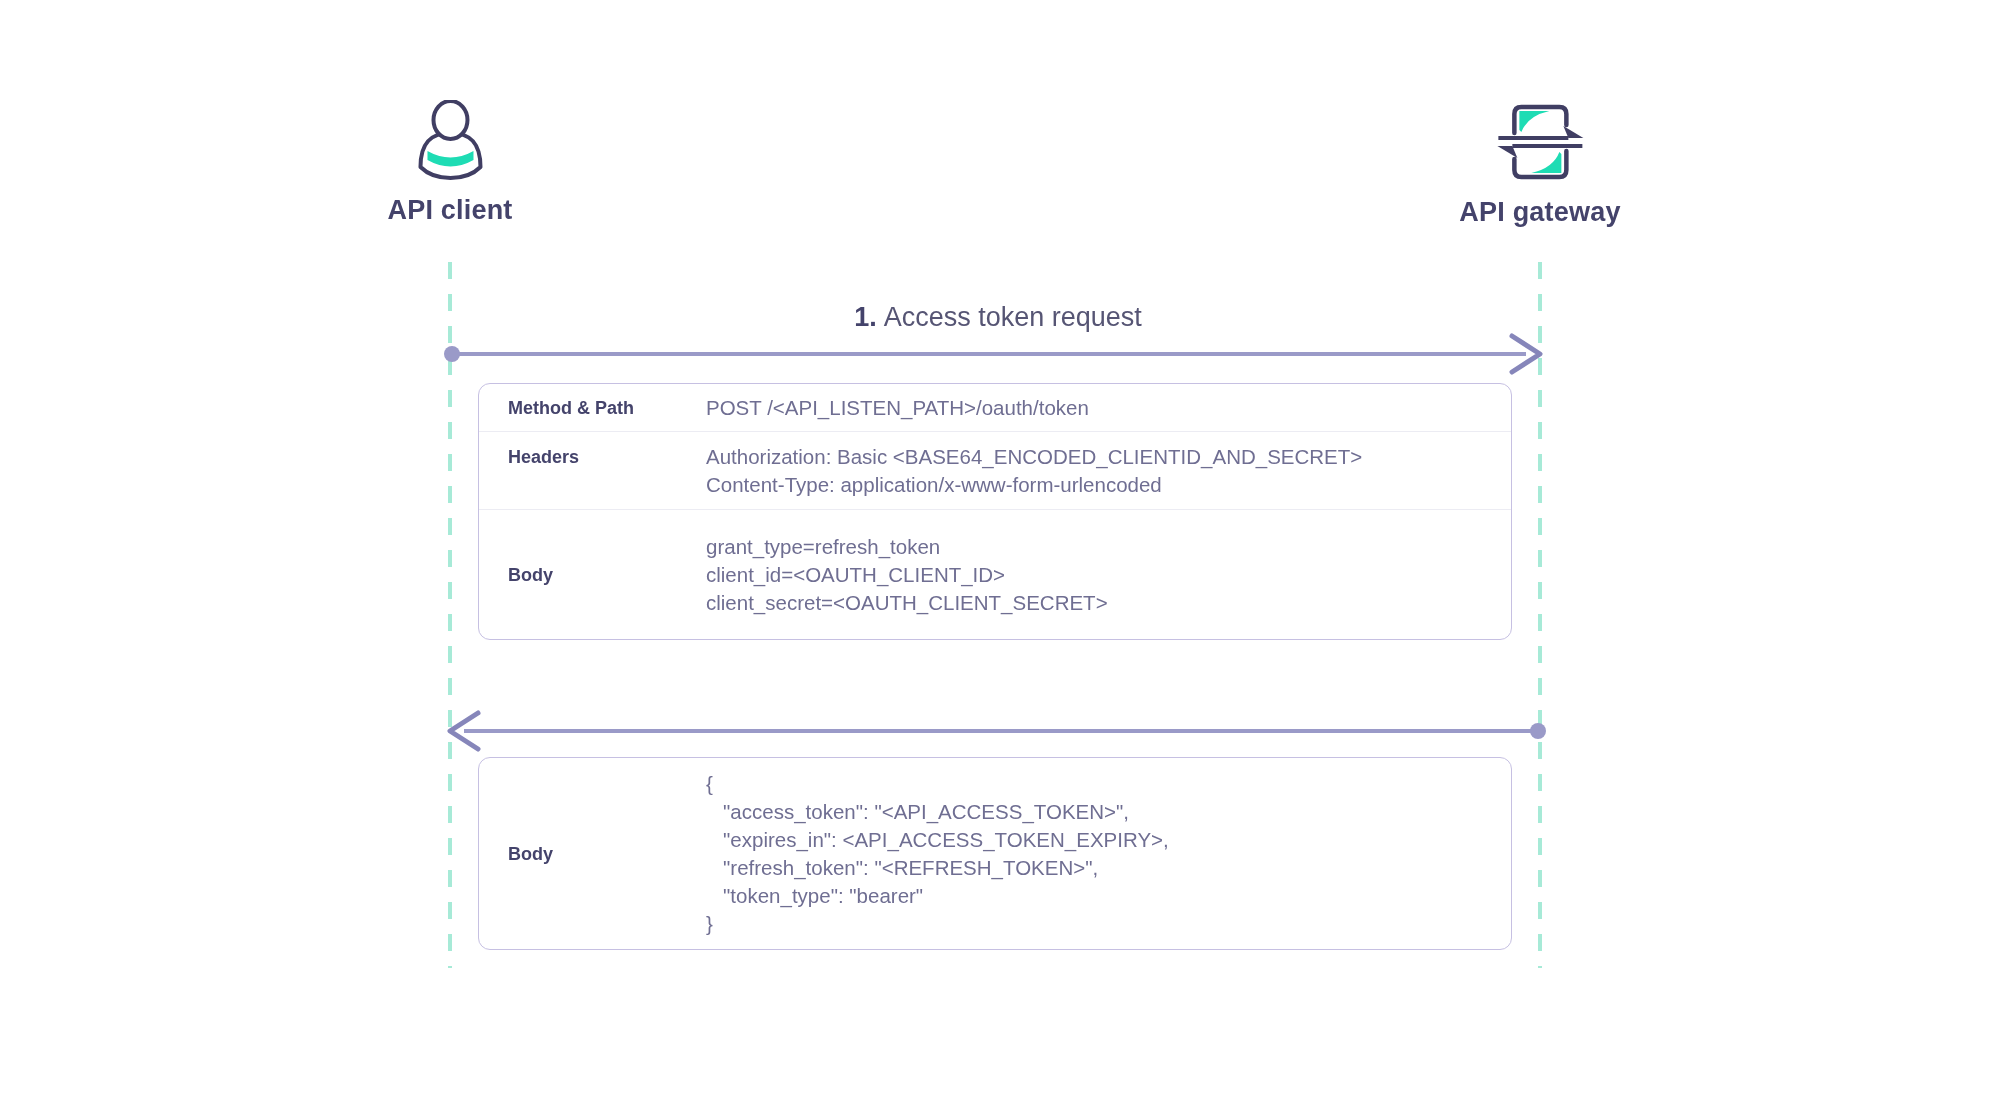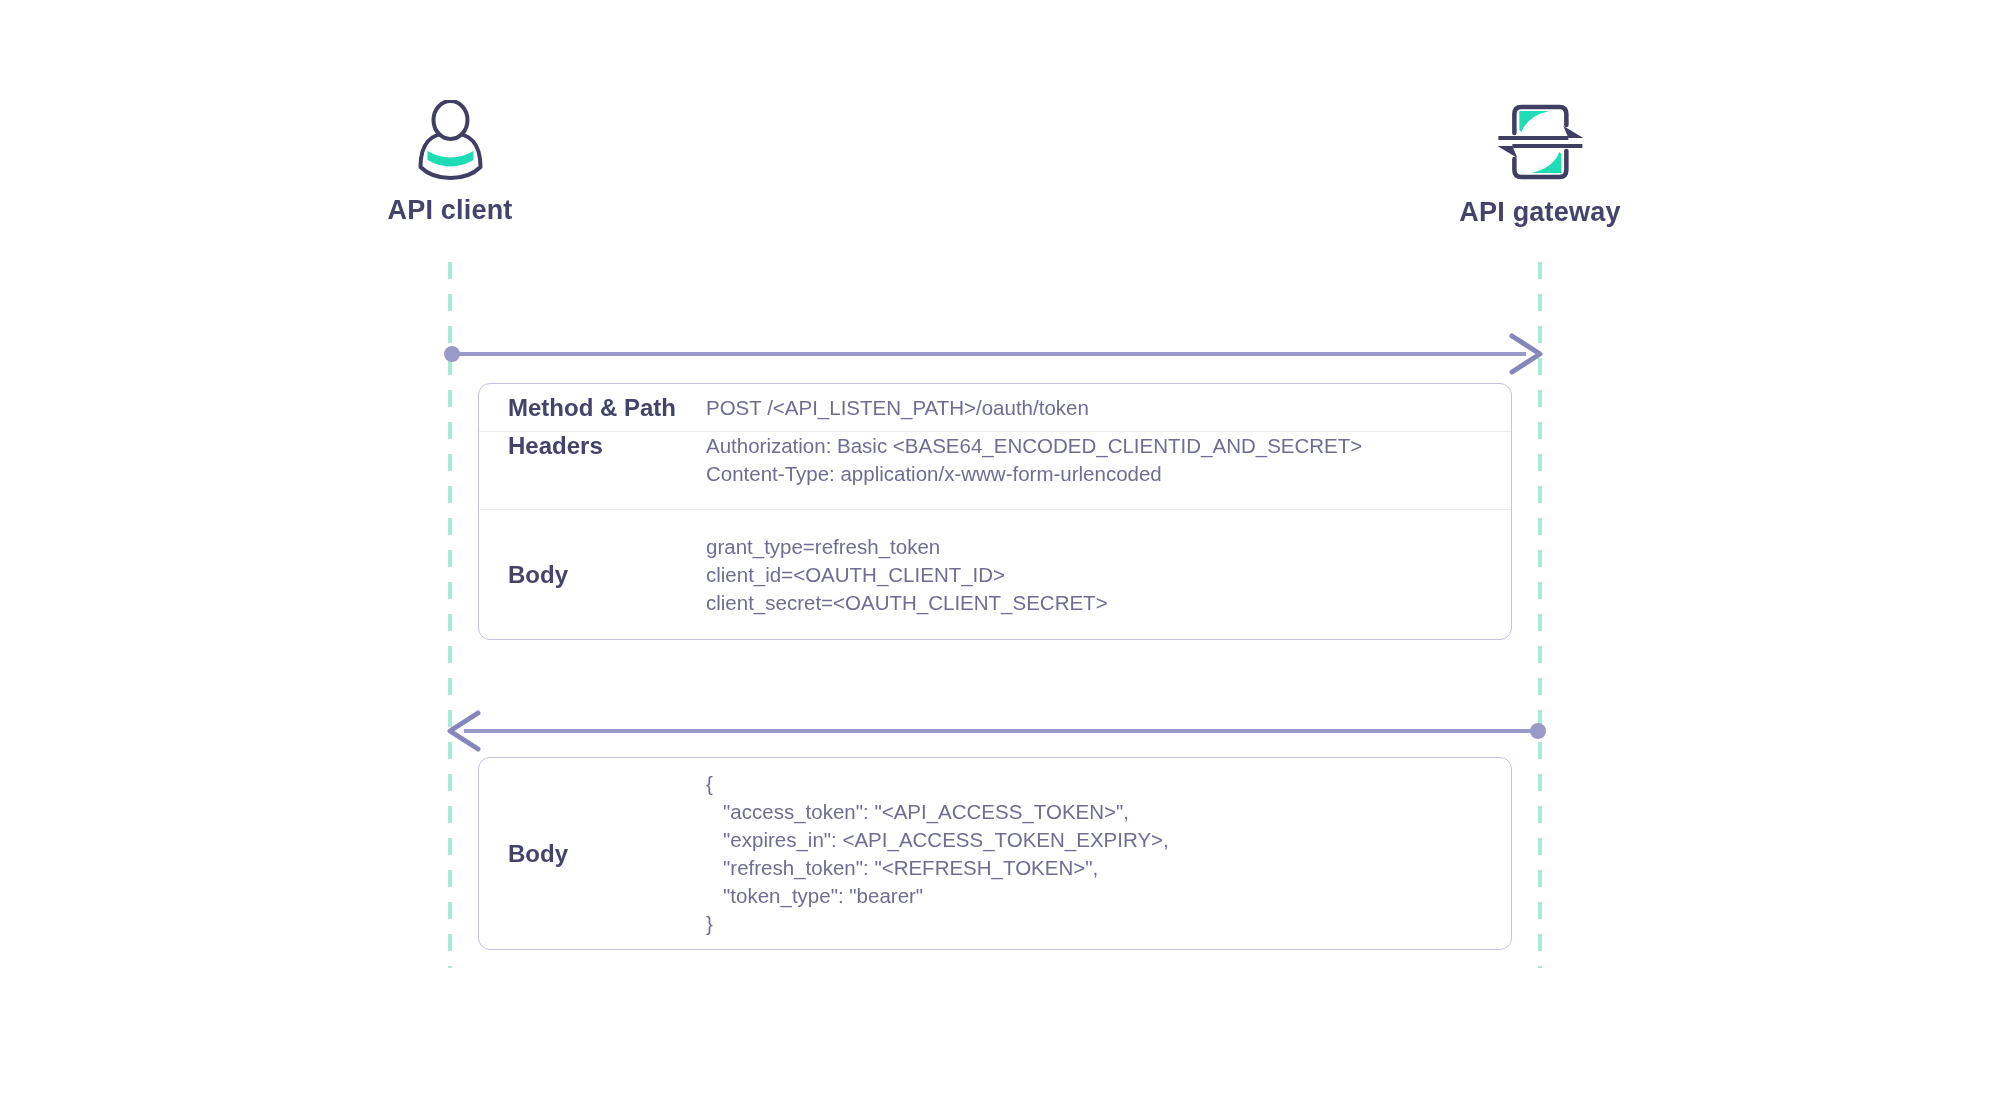--- a/index.html
+++ b/index.html
@@ -36,31 +36,31 @@
     border-radius: 12px;
     display: flex;
     flex-direction: column;
     overflow: hidden;
   }
   .row { display: flex; }
   .row + .row { border-top: 1px solid var(--row-divider); }
   .cell-label {
     width: 227px; flex: 0 0 227px;
     padding-left: 29px;
-    font-weight: bold; font-size: 24px; line-height: 28px;
+    font-weight: bold; font-size: 18px; line-height: 28px;
     color: var(--label-dark);
   }
   .cell-value {
     font-size: 20.5px; line-height: 28px;
     color: var(--text-muted);
   }
   .cell-value .line { white-space: pre; }
   .row.v-center { align-items: center; }
   .row.h47 { height: 47px; }
-  .row.h78 { height: 78px; }
+  .row.h78 { height: 78px; padding-top: 11px; }
   .row.grow { flex: 1; }
   .row.grow .cell-label { align-self: center; }
   .row.grow .cell-value { align-self: center; }
 </style>
 </head>
 <body style="--accent-teal: #1edcb4; --lifeline-mint: #a7ead7; --arrow-purple: #9a9ac8; --arrowhead-purple: #8686ba; --icon-navy: #403e63; --label-dark: #44436b; --text-muted: #6f6e92; --msg-text: #565574; --table-border: #c6c0e2; --row-divider: #ececf3;">
 
 <div class="stage">
 
   <svg class="overlay" width="2000" height="1094" viewBox="0 0 2000 1094">
@@ -101,20 +101,23 @@
 
       <line x1="2" y1="36" x2="72" y2="36" stroke="var(--icon-navy)" stroke-width="4"></line>
       <path d="M 87 36 L 67 24 L 72 36 Z" fill="var(--icon-navy)"></path>
 
       <line x1="86" y1="44" x2="16" y2="44" stroke="var(--icon-navy)" stroke-width="4"></line>
       <path d="M 1 44 L 21 56 L 16 44 Z" fill="var(--icon-navy)"></path>
     </svg>
     <div class="actor-label">API gateway</div>
   </div>
 
+  <div class="msg" style="left:998px; top:302px;">
+    <span class="num">1.</span><span>Access token request</span>
+  </div>
 
   <div class="tbl" style="left:478px; top:383px; width:1034px; height:257px;">
     <div class="row h47 v-center">
       <div class="cell-label">Method &amp; Path</div>
       <div class="cell-value">
         <div class="line">POST /&lt;API_LISTEN_PATH&gt;/oauth/token</div>
       </div>
     </div>
     <div class="row h78">
       <div class="cell-label">Headers</div>

